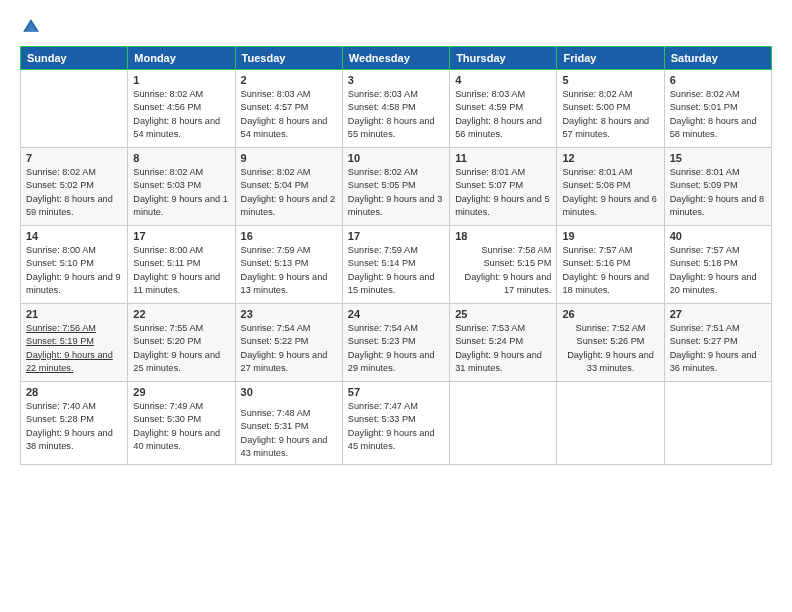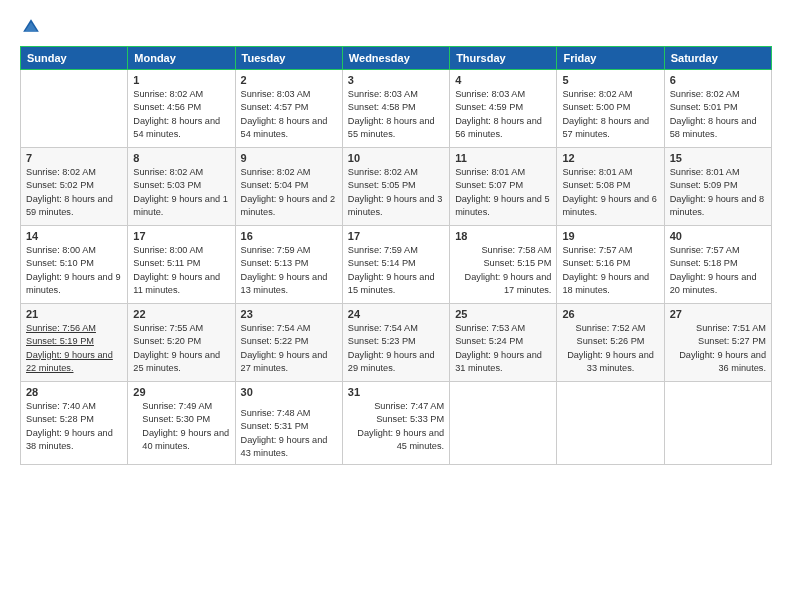--- a/index.html
+++ b/index.html
@@ -290,47 +290,47 @@
 Daylight: 9 hours and 31 minutes.</div>
           </td>
           <td>
             <span class="day-number">26</span>
             <div class="day-info" style="white-space: pre-line; text-align: center;">Sunrise: 7:52 AM
 Sunset: 5:26 PM
 Daylight: 9 hours and 33 minutes.</div>
           </td>
           <td>
             <span class="day-number">27</span>
-            <div class="day-info" style="white-space: pre-line; text-align: right;">Sunrise: 7:51 AM
+            <div class="day-info" style="white-space: pre-line;">Sunrise: 7:51 AM
 Sunset: 5:27 PM
 Daylight: 9 hours and 36 minutes.</div>
           </td>
         </tr>
         <tr>
           <td>
             <span class="day-number">28</span>
             <div class="day-info" style="white-space: pre-line;">Sunrise: 7:40 AM
 Sunset: 5:28 PM
 Daylight: 9 hours and 38 minutes.</div>
           </td>
           <td>
             <span class="day-number">29</span>
-            <div class="day-info" style="white-space: pre-line; margin-left: 9px;">Sunrise: 7:49 AM
+            <div class="day-info" style="white-space: pre-line;">Sunrise: 7:49 AM
 Sunset: 5:30 PM
 Daylight: 9 hours and 40 minutes.</div>
           </td>
           <td>
             <span class="day-number">30</span>
             <div class="day-info" style="white-space: pre-line; margin-top: 9px;">Sunrise: 7:48 AM
 Sunset: 5:31 PM
 Daylight: 9 hours and 43 minutes.</div>
           </td>
           <td>
-            <span class="day-number">31</span>
-            <div class="day-info" style="white-space: pre-line; text-align: right;">Sunrise: 7:47 AM
+            <span class="day-number">57</span>
+            <div class="day-info" style="white-space: pre-line;">Sunrise: 7:47 AM
 Sunset: 5:33 PM
 Daylight: 9 hours and 45 minutes.</div>
           </td>
           <td class="empty-cell"></td>
           <td class="empty-cell"></td>
           <td class="empty-cell"></td>
         </tr>
       </tbody>
   </table>
 </div>

